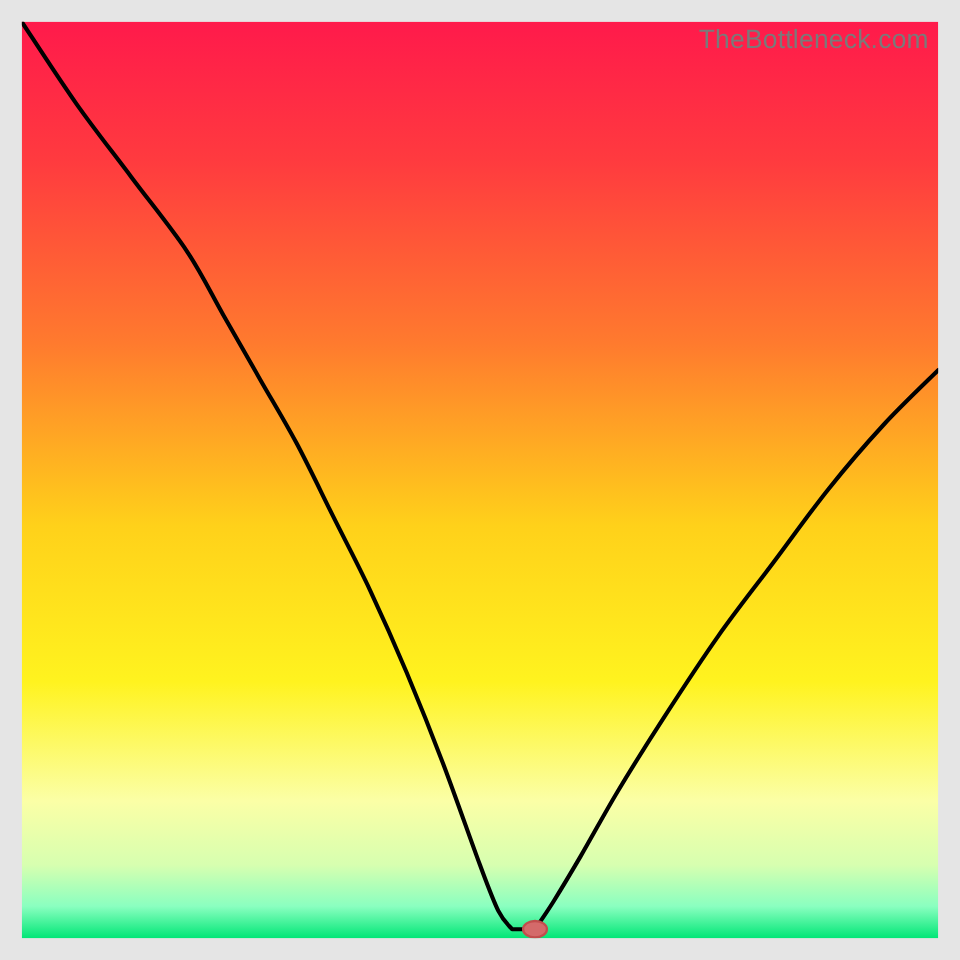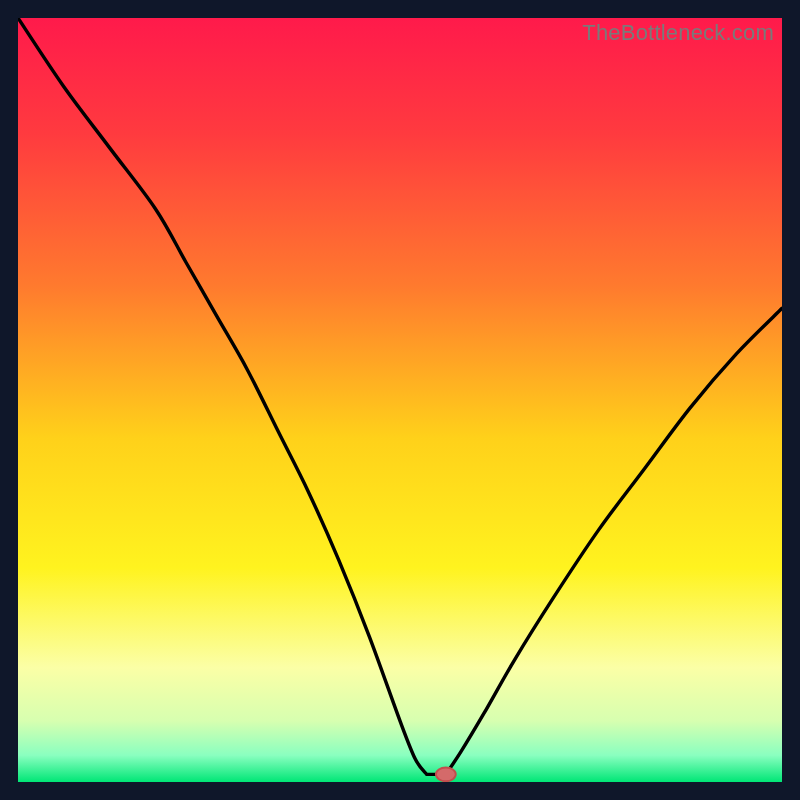--- a/index.html
+++ b/index.html
@@ -7,21 +7,21 @@
     padding: 0;
     width: 800px;
     height: 800px;
     background: #000;
     overflow: hidden;
     font-family: Arial, Helvetica, sans-serif;
   }
   .frame {
     width: 800px;
     height: 800px;
-    background: #0f172a;
+    background: #e5e5e5;
     position: relative;
   }
   .plot-area {
     position: absolute;
     left: 18px;
     top: 18px;
     width: 764px;
     height: 764px;
     overflow: hidden;
   }

